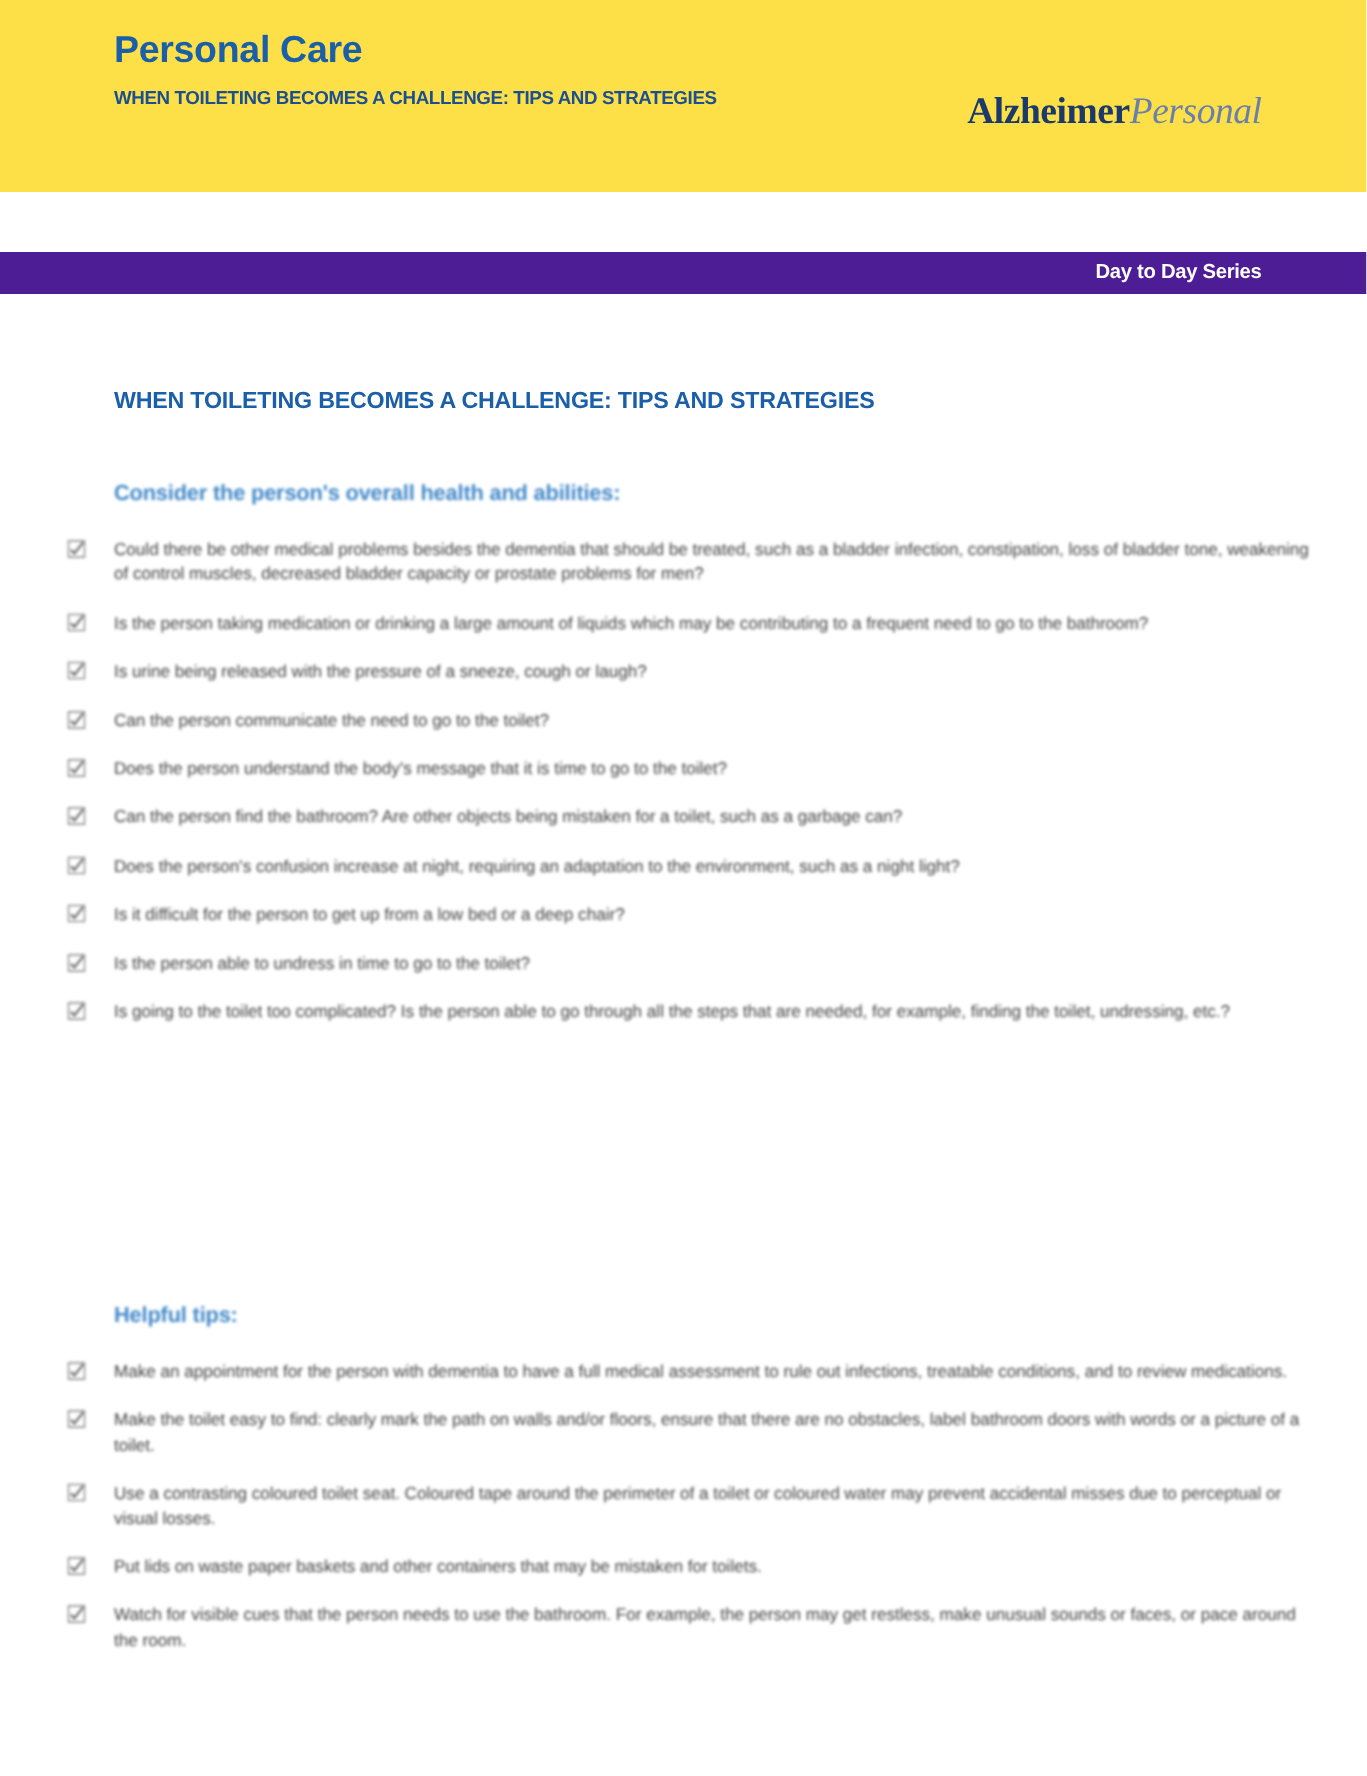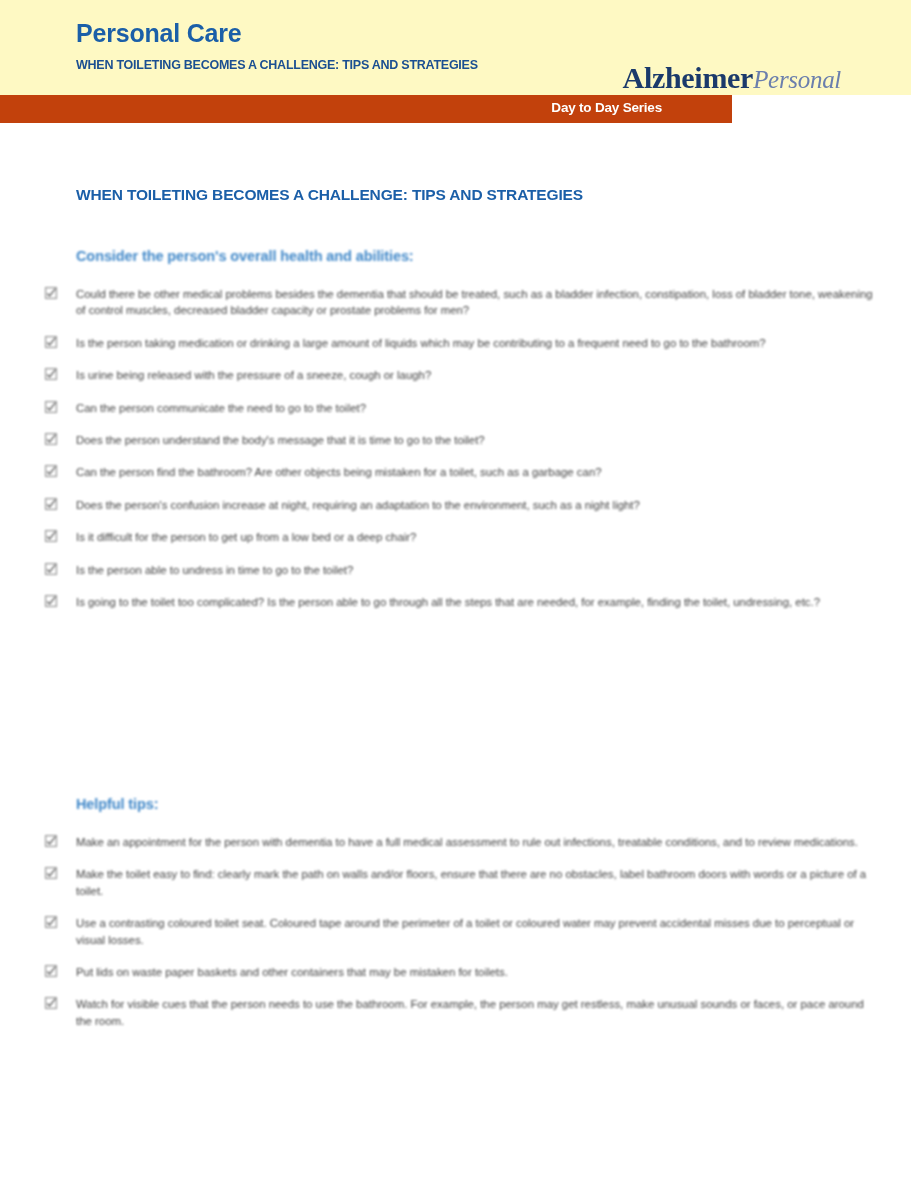--- a/index.html
+++ b/index.html
@@ -13,22 +13,22 @@
     background: #ffffff;
     font-family: "Liberation Sans", sans-serif;
     overflow: hidden;
     position: relative;
   }
 
   
   .header-band {
     position: relative;
     width: 911px;
-    height: 95px;
-    background: #fef9c3;
+    height: 128px;
+    background: #fde047;
     box-sizing: border-box;
   }
   .header-titles {
     position: absolute;
     left: 76px;
     top: 20px;
   }
   .doc-title {
     font-size: 25px;
     font-weight: bold;
@@ -47,36 +47,37 @@
     font-family: "Liberation Sans", sans-serif;
   }
   .logo {
     position: absolute;
     right: 70px;
     top: 61px;
     white-space: nowrap;
     font-family: "Liberation Serif", serif;
   }
   .logo .logo-alz {
-    font-size: 30px;
+    font-size: 25px;
     font-weight: bold;
     color: #1b3a6b;
     letter-spacing: -0.3px;
   }
   .logo .logo-soc {
     font-size: 25px;
     font-style: italic;
     color: #6b7fad;
     letter-spacing: -0.3px;
   }
   .series-band {
     position: relative;
-    width: 732px;
+    width: 911px;
     height: 28px;
-    background: #c2410c;
+    background: #4c1d95;
+    margin-top: 40px;
   }
   .series-label {
     position: absolute;
     right: 70px;
     top: 5px;
     font-size: 13.5px;
     font-weight: bold;
     color: #ffffff;
     letter-spacing: -0.2px;
     font-family: "Liberation Sans", sans-serif;

